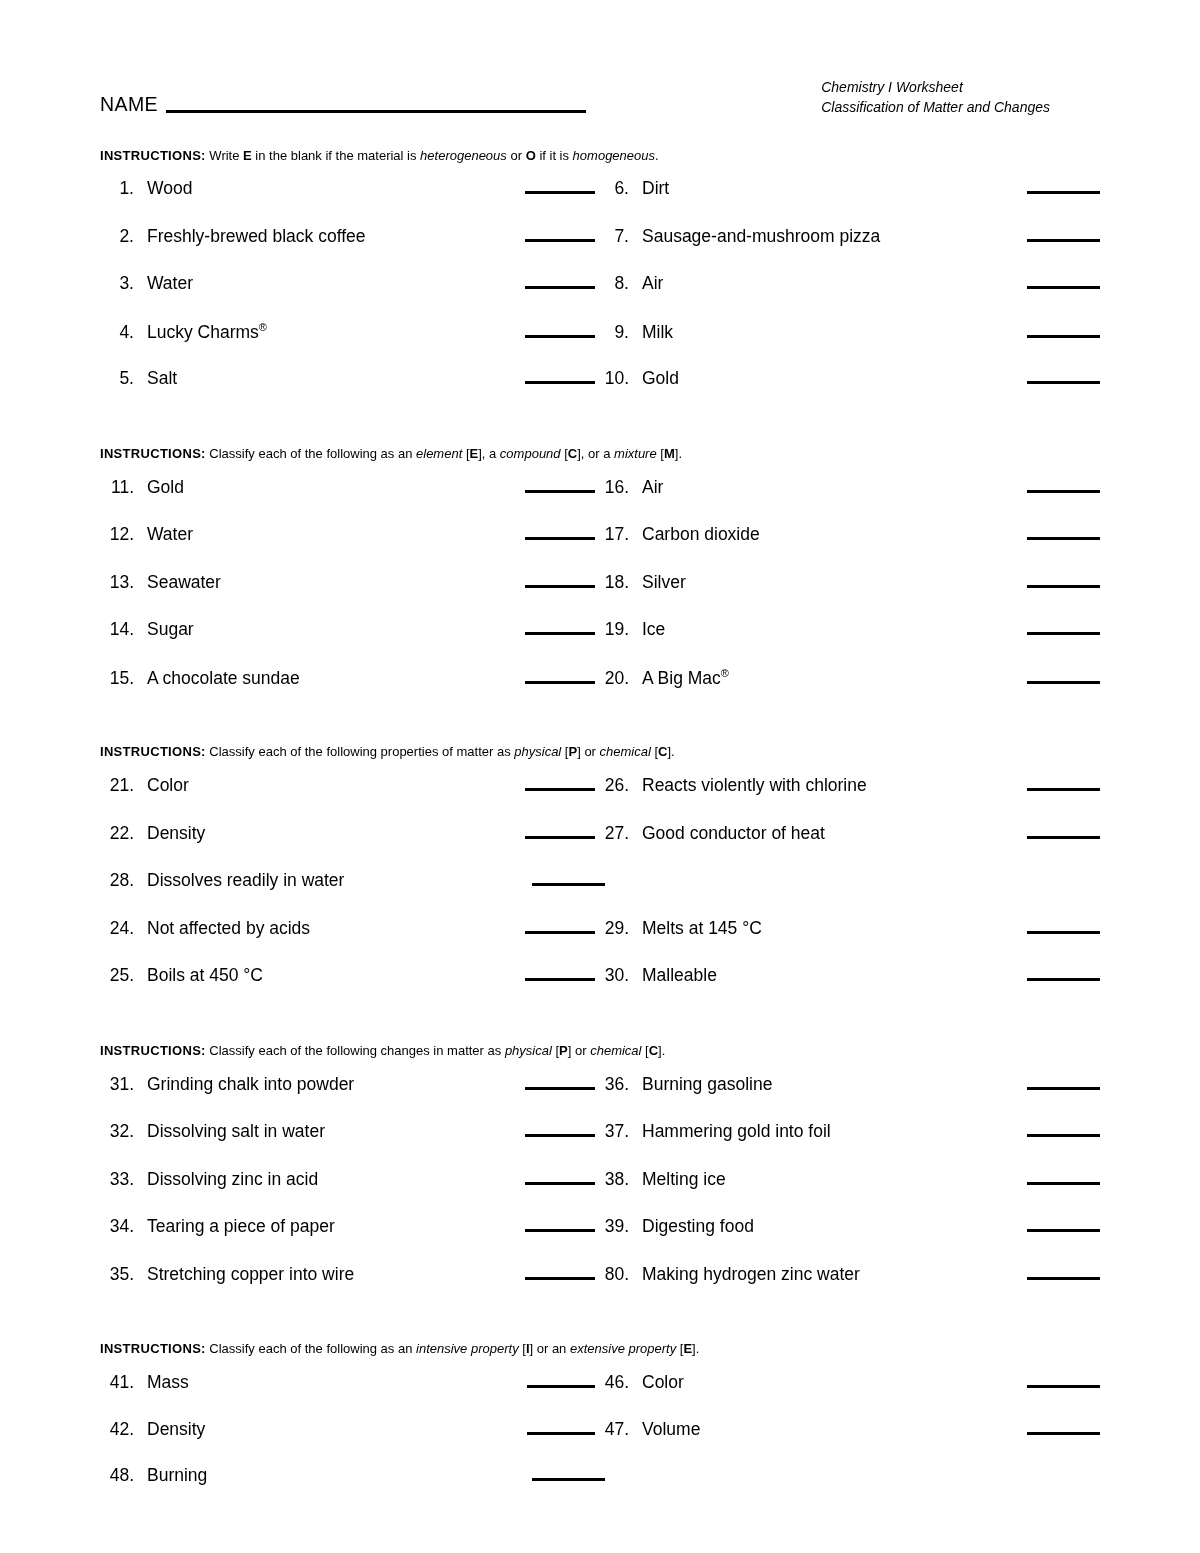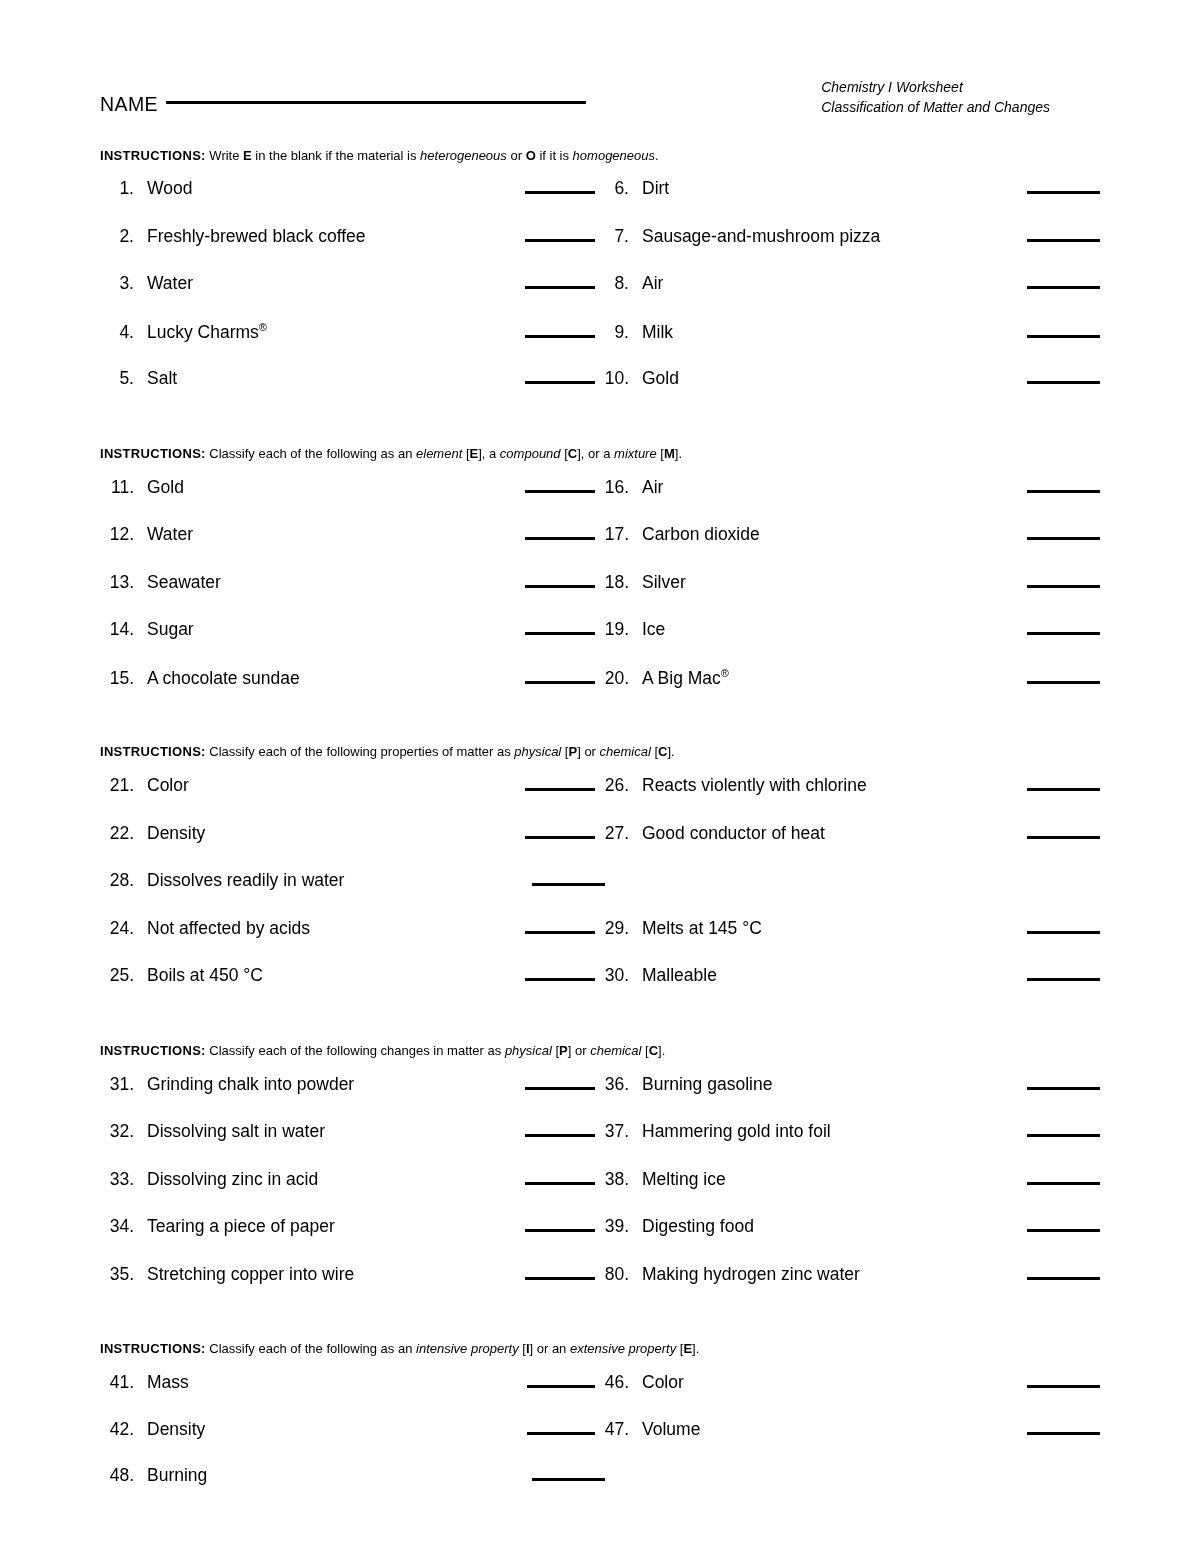--- a/index.html
+++ b/index.html
@@ -27,21 +27,21 @@
   .header {
     position: relative;
     display: flex;
     align-items: flex-end;
     justify-content: space-between;
     padding: 62px 150px 0 100px;
     box-sizing: border-box;
   }
   .name-block {
     display: flex;
-    align-items: center;
+    align-items: flex-end;
     flex: 0 0 auto;
     padding-bottom: 2px;
   }
   .name-label {
     font-size: 19.5px;
     letter-spacing: 0.4px;
     white-space: nowrap;
   }
   .name-rule {
     display: inline-block;

